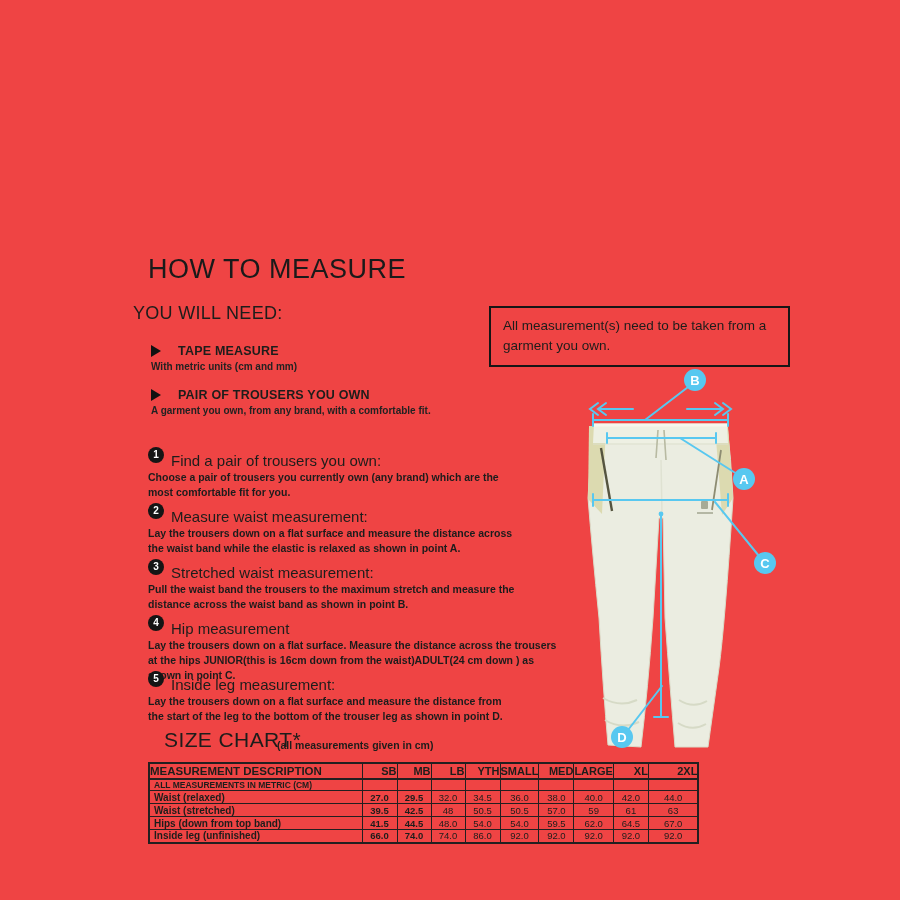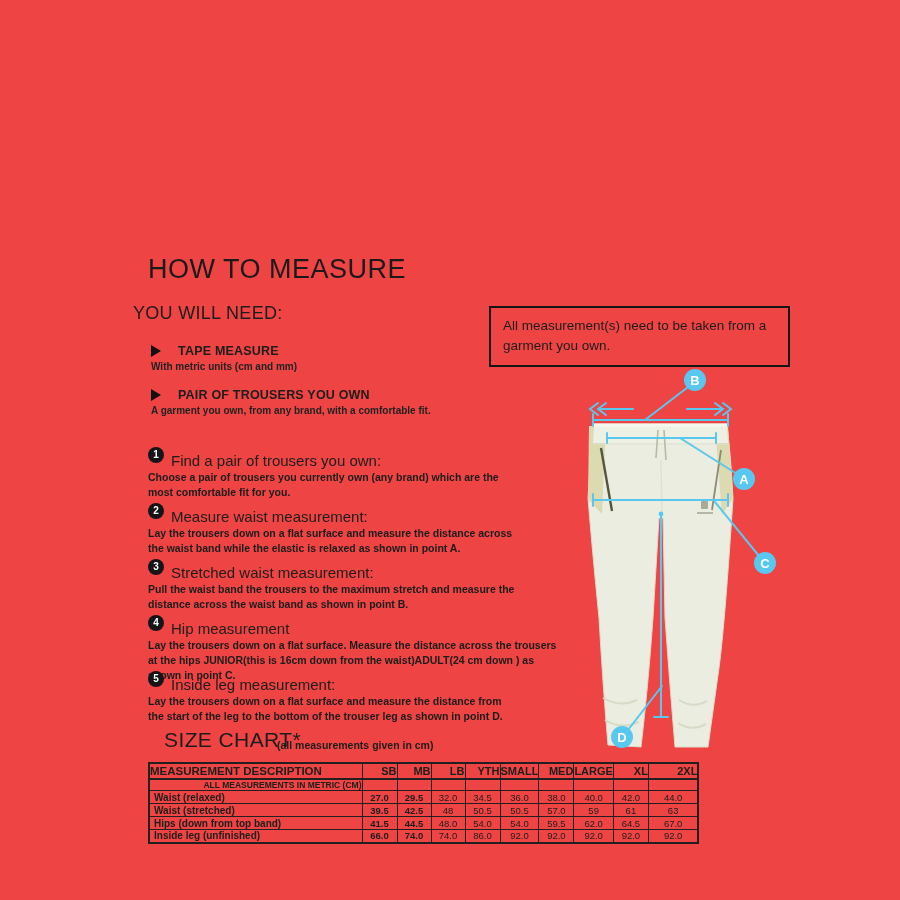--- a/index.html
+++ b/index.html
@@ -25,21 +25,21 @@
   .step-body { margin-top:1px; font-size:10.5px; font-weight:700; line-height:1.42; color:#1c1c1c; width:370px; }
 
   .notice-box { left:489px; top:306px; width:301px; min-height:56px; border:2px solid #161616;
                 padding:8px 12px; font-size:13.5px; line-height:1.5; font-weight:400; }
 
   .size-chart-title { left:148px; top:728px; font-size:21px; font-weight:400; letter-spacing:.4px;margin-left:16px; }
   .size-chart-sub { left:277px; top:739px; font-size:10.5px; font-weight:700; }
 
   table.size-chart { left:148px; top:762px; position:absolute; border-collapse:collapse; table-layout:fixed;
                      border:2px solid #231f20; }
-  table.size-chart th, table.size-chart td { border:1px solid #231f20; overflow:hidden; white-space:nowrap;text-align:right; }
+  table.size-chart th, table.size-chart td { border:1px solid #231f20; overflow:hidden; white-space:nowrap; }
   table.size-chart thead th { border-bottom-width:2px; font-size:11px; font-weight:700; text-align:right; height:16px; }
   table.size-chart thead th.desc { text-align:left; font-size:11.5px; }
   tr.metric-row td { height:11px; font-size:8.5px; font-weight:700; padding-left:4px; }
   tr.data-row td { height:13px; font-size:9.5px; text-align:center; }
   tr.data-row td.lbl { text-align:left; padding-left:4px; font-weight:700; font-size:10px;margin-left:32px; }
   tr.data-row td:nth-child(2), tr.data-row td:nth-child(3) { font-weight:700; }
 
   .diagram-svg { left:575px; top:368px; }
 </style>
 </head>

